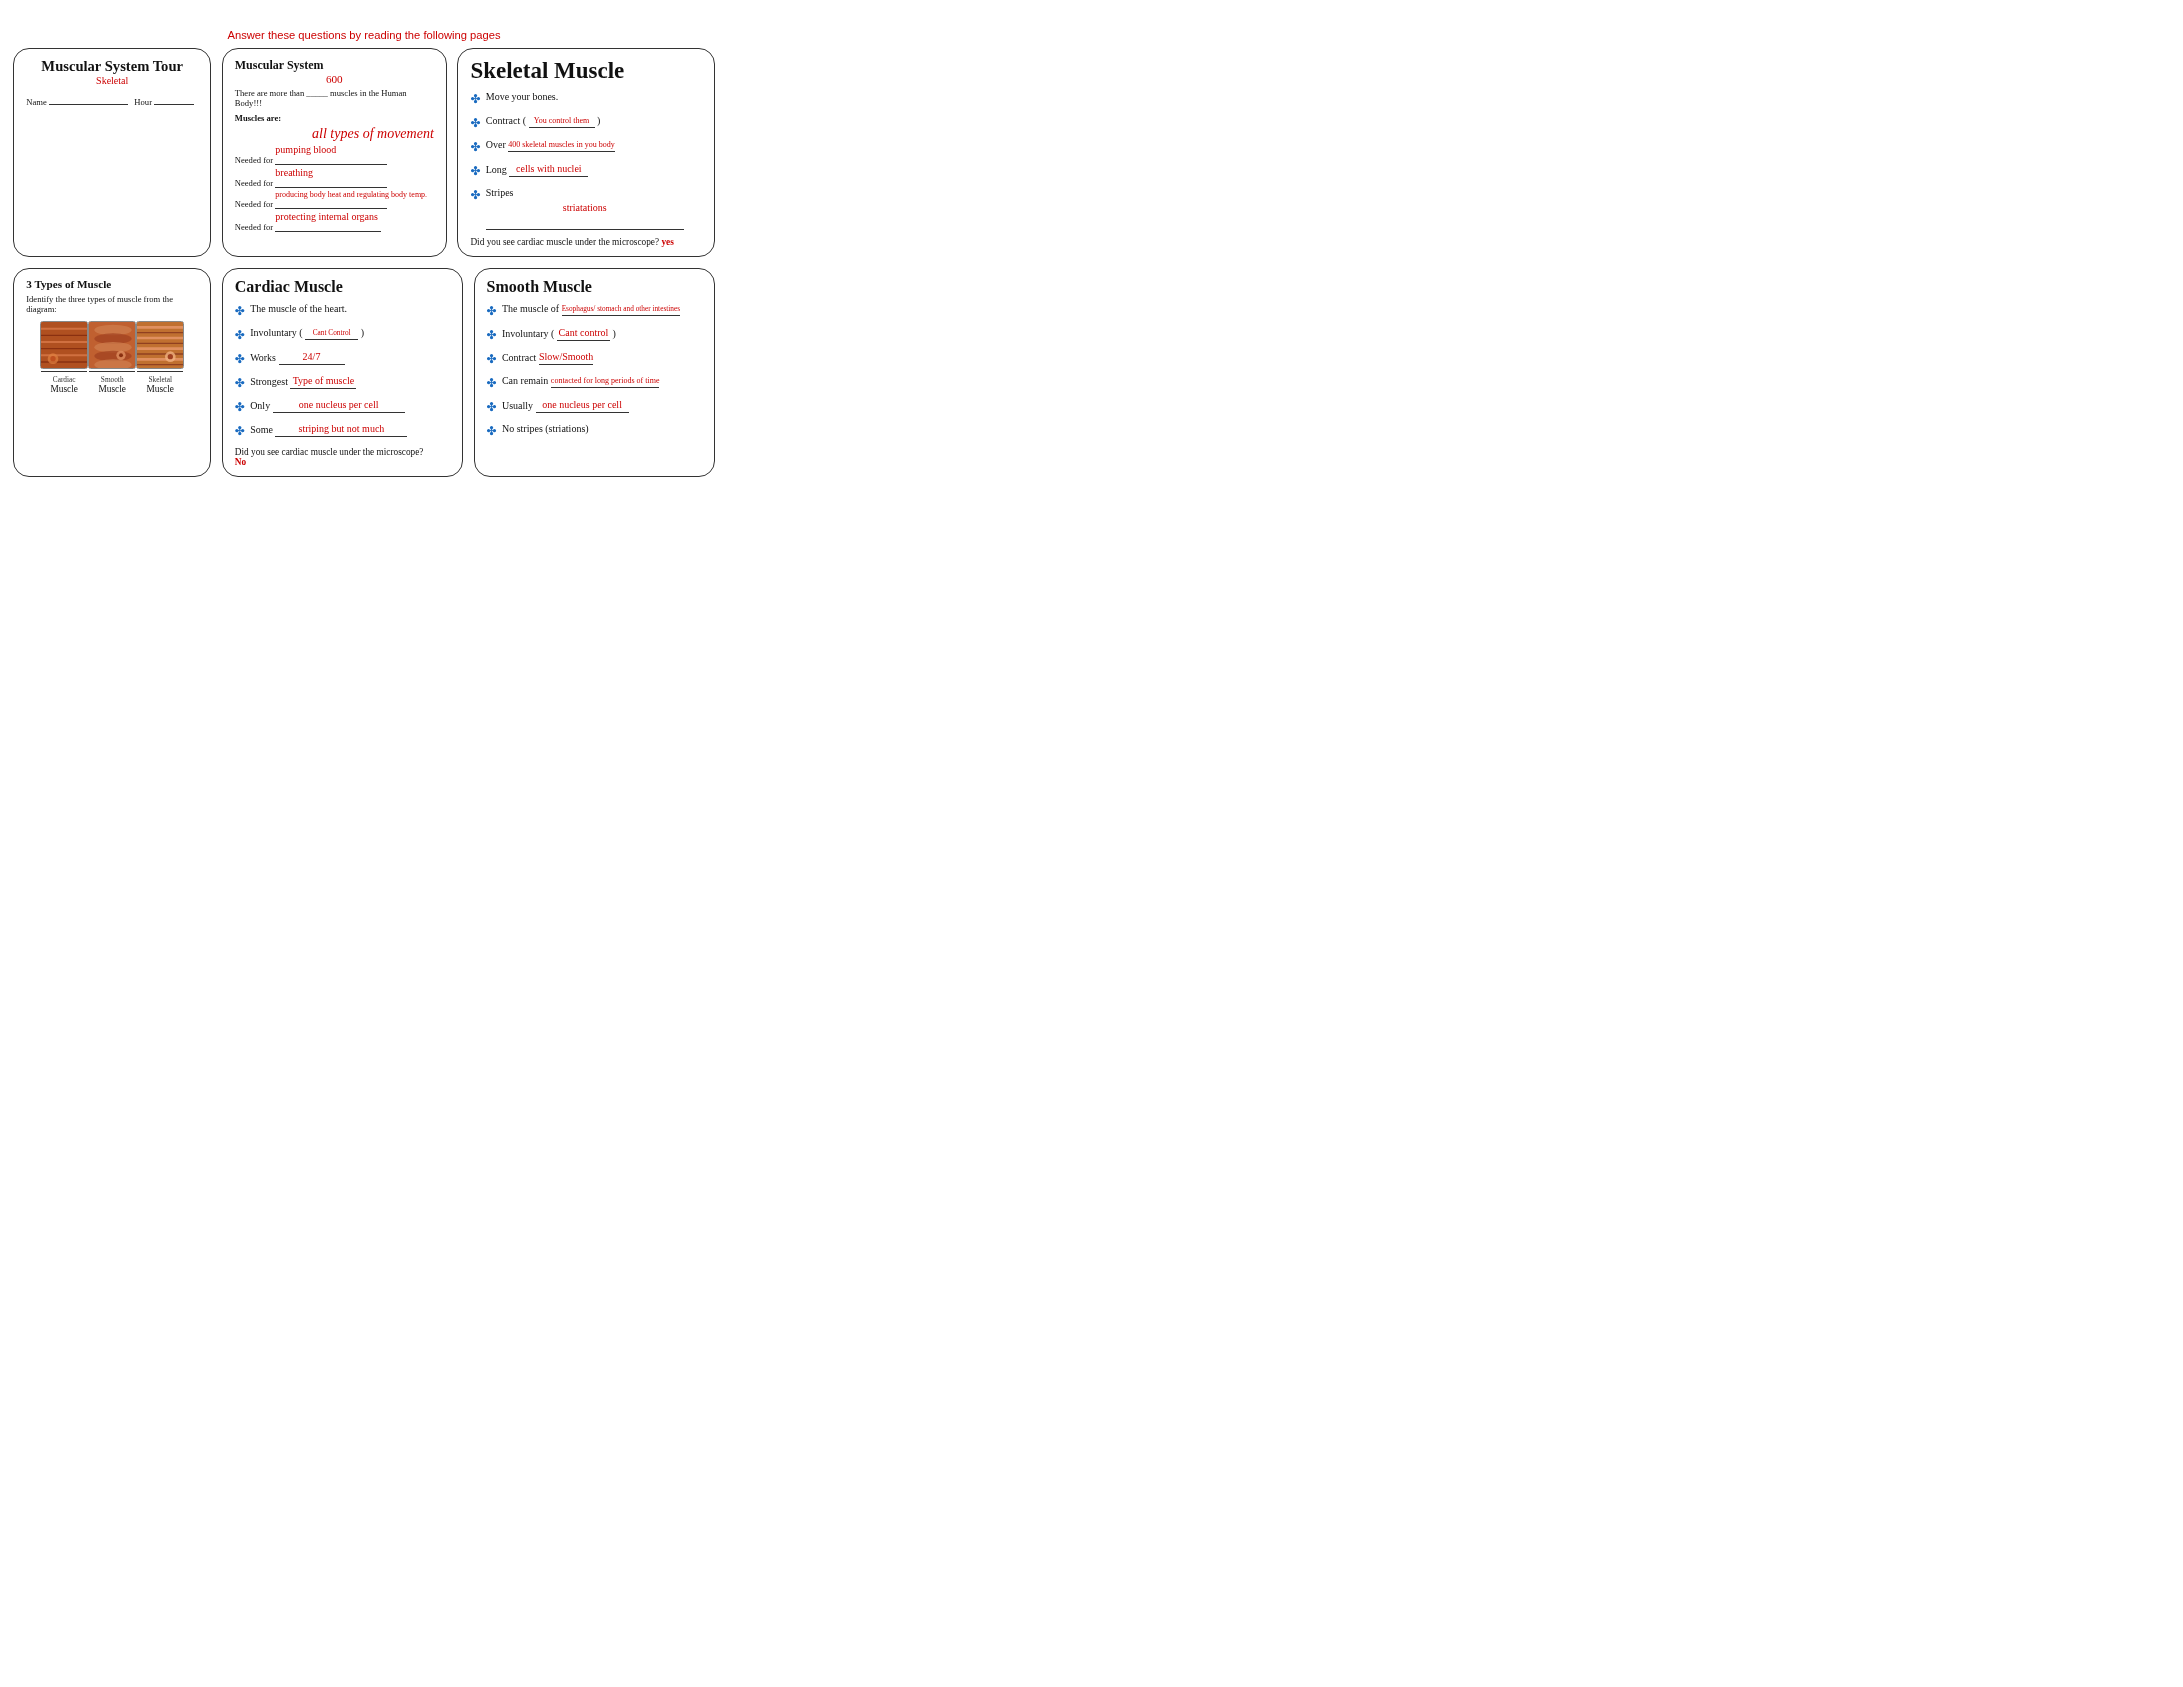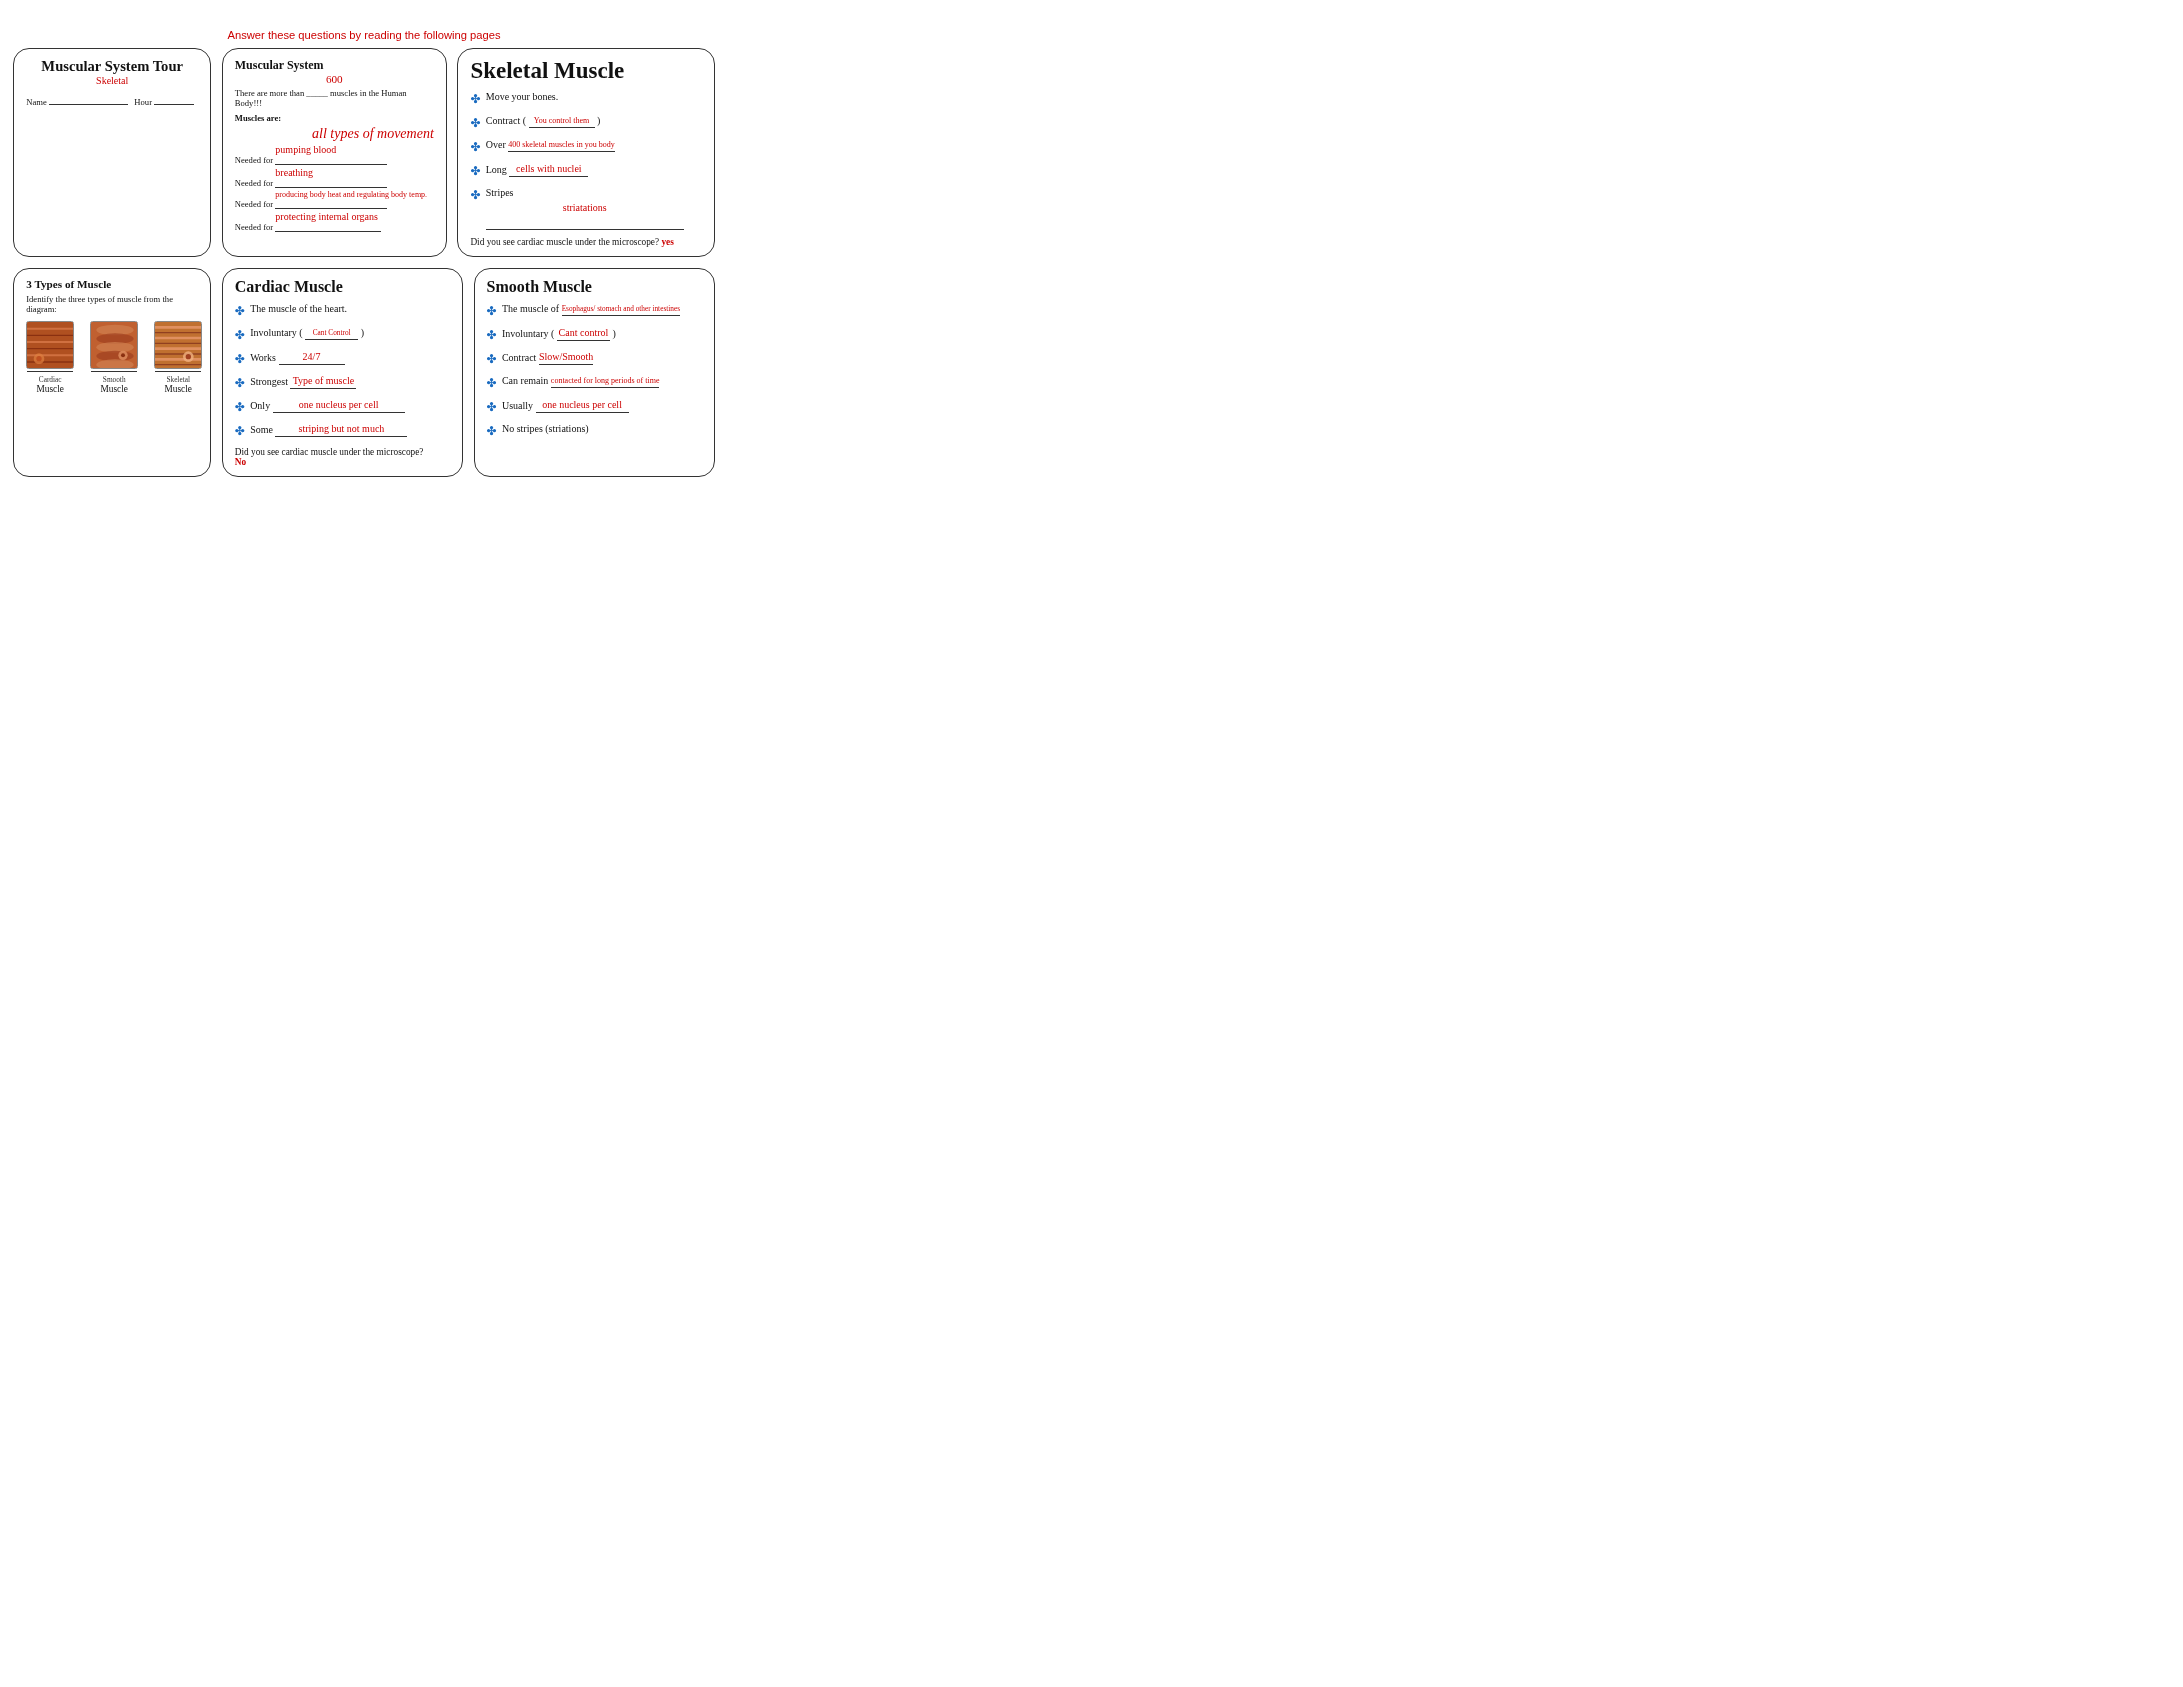--- a/index.html
+++ b/index.html
@@ -95,23 +95,24 @@
       min-width: 185px;
       max-width: 198px;
     }
     .types-box h3 {
       font-size: 11.2px;
       font-weight: bold;
       margin-bottom: 4px;
     }
     .muscle-images {
       display: flex;
-      gap: 16px;
+      gap: 0;
       margin: 6.6px 0 2.6px 0;
       align-items: flex-end;
+      justify-content: center;
     }
     .muscle-img-wrap {
       display: flex;
       flex-direction: column;
       align-items: center;
       font-size: 8px;
     }
     .muscle-img {
       width: 48px;
       height: 48px;

